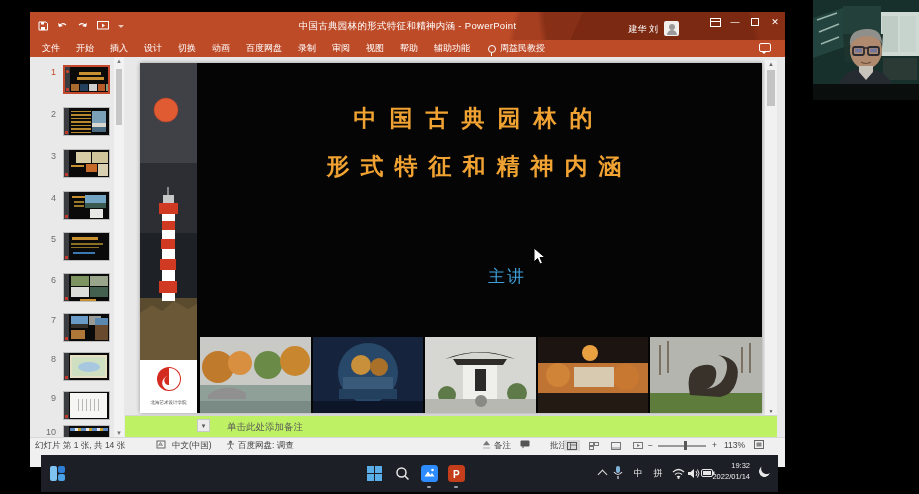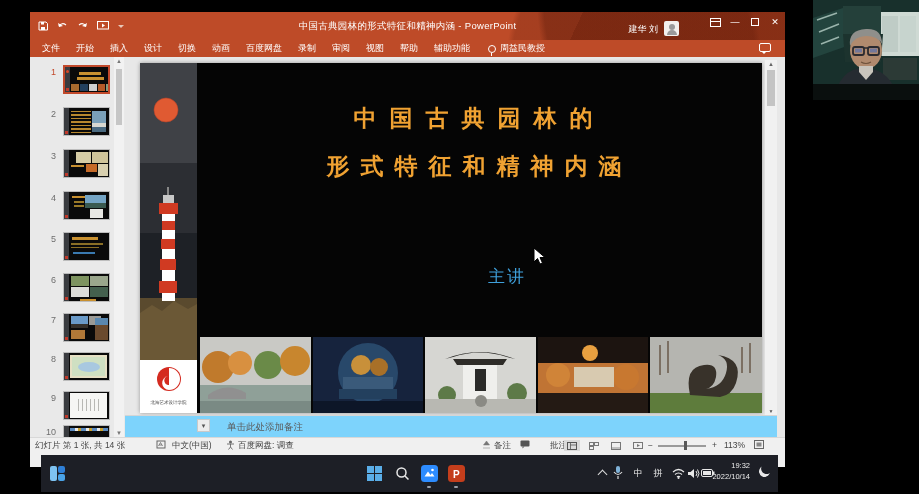--- a/index.html
+++ b/index.html
@@ -108,21 +108,21 @@
   .logo-box { position:absolute; left:0; top:297px; width:57px; height:53px; background:#fff; text-align:center; }
   .logo-text { font-size:5px; color:#333; letter-spacing:0; transform:scale(.9); margin-top:1px; }
 
   
   .vscroll { position:absolute; left:735px; top:48px; width:12px; height:375px; background:#F1F1F1; }
   .vscroll .arrow { position:absolute; left:0; width:12px; text-align:center; font-size:6px; color:#666; }
   .vscroll .vthumb { position:absolute; left:2px; top:10px; width:8px; height:36px; background:#C4C4C4; }
   .dbl { position:absolute; left:0; width:12px; text-align:center; font-size:5px; color:#555; line-height:4px; }
 
   
-  .notes { position:absolute; left:95px; top:403px; width:652px; height:22px; background:#7dd3fc; border-top:1px solid #D5D5D5; }
+  .notes { position:absolute; left:95px; top:403px; width:652px; height:22px; background:#bef264; border-top:1px solid #D5D5D5; }
   .notes-ph { position:absolute; left:102px; top:5px; font-size:9.5px; color:#595959; }
   .notes-collapse { position:absolute; left:72px; top:3px; width:13px; height:13px; background:#ECECEC; border:1px solid #C9C9C9;
     font-size:7px; color:#555; text-align:center; line-height:11px; }
 
   
   .statusbar { position:absolute; left:0; top:425px; width:755px; height:30px; background:#F0F0F0; border-top:1px solid #D8D8D8;
     font-size:8.5px; color:#444; }
   .statusbar .item { position:absolute; top:2px; white-space:nowrap; }
   .sb-ico { display:inline-block; vertical-align:-1px; }
   .viewbtn { position:absolute; top:2px; width:16px; height:11px; text-align:center; }
@@ -542,21 +542,21 @@
     </span>
     <span class="tb-ico" style="left:656px">
       <svg width="14" height="8">
           <rect x="0.5" y="0.5" width="11" height="7" rx="1.5" fill="none" stroke="#e8e8e8"></rect>
           <rect x="2" y="2" width="8" height="4" fill="#e8e8e8"></rect>
           <rect x="12" y="2.5" width="1.5" height="3" fill="#e8e8e8"></rect>
         </svg>
     </span>
     <span class="clock">
       <div>19:32</div>
-      <div>2022/10/14</div>
+      <div>2022/01/14</div>
     </span>
     <span class="moon"></span>
   </div>
 
   <div id="webcam">
     <svg width="106" height="100">
       <rect width="106" height="100" fill="#18302c"></rect>
       <polygon points="0,18 30,8 34,46 0,58" fill="#23443e"></polygon>
       <path d="M4 20 l20-7 M6 32 l20-8 M8 44 l18-7" stroke="#9ab4ac" stroke-width="1.5" fill="none"></path>
       <rect x="66" y="12" width="40" height="44" fill="#cfdad4"></rect>

